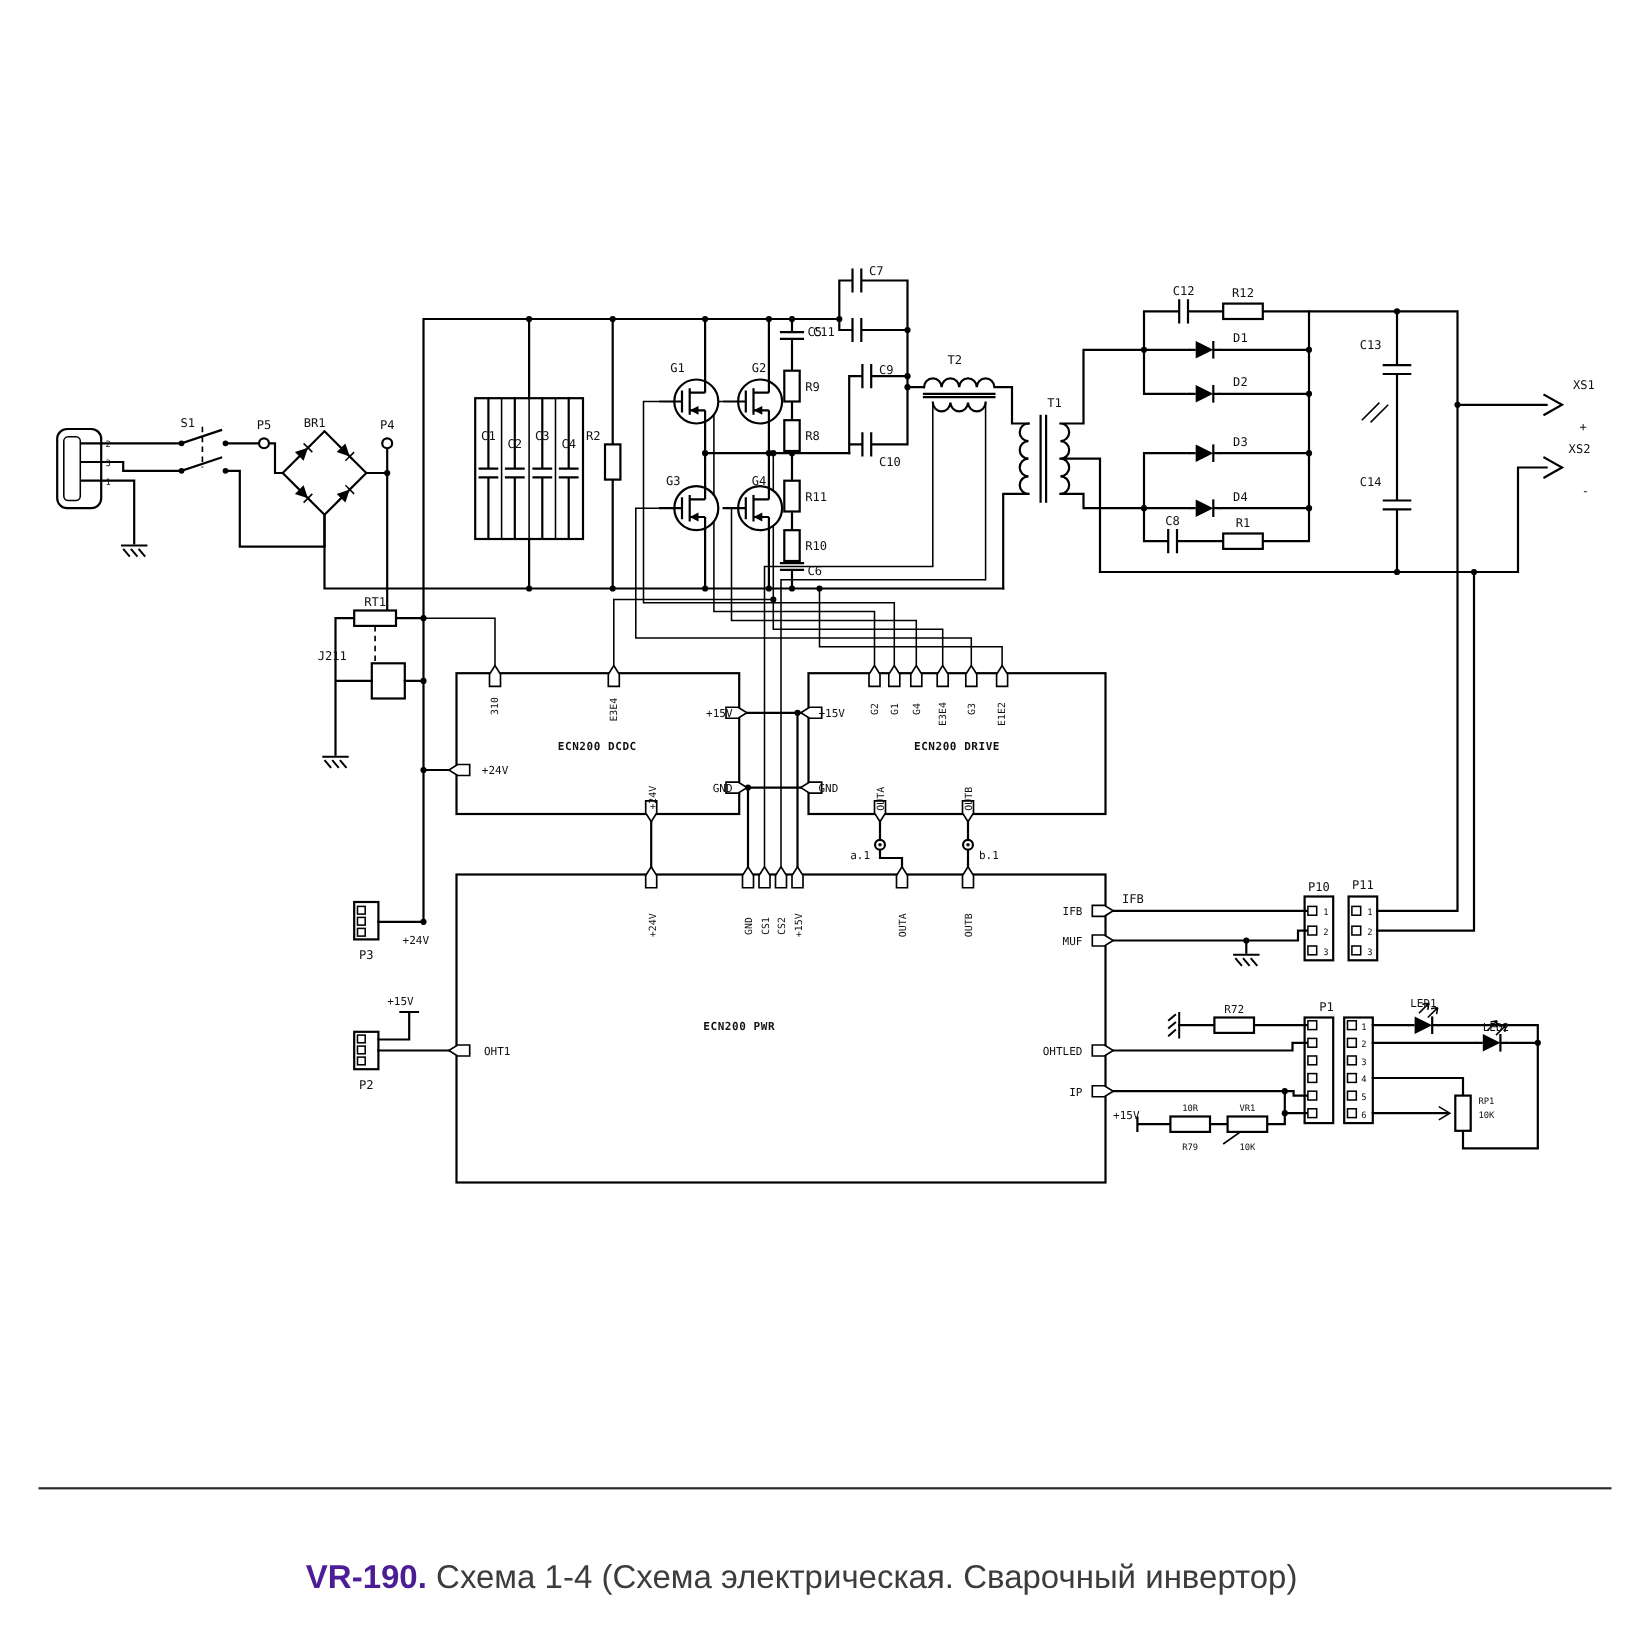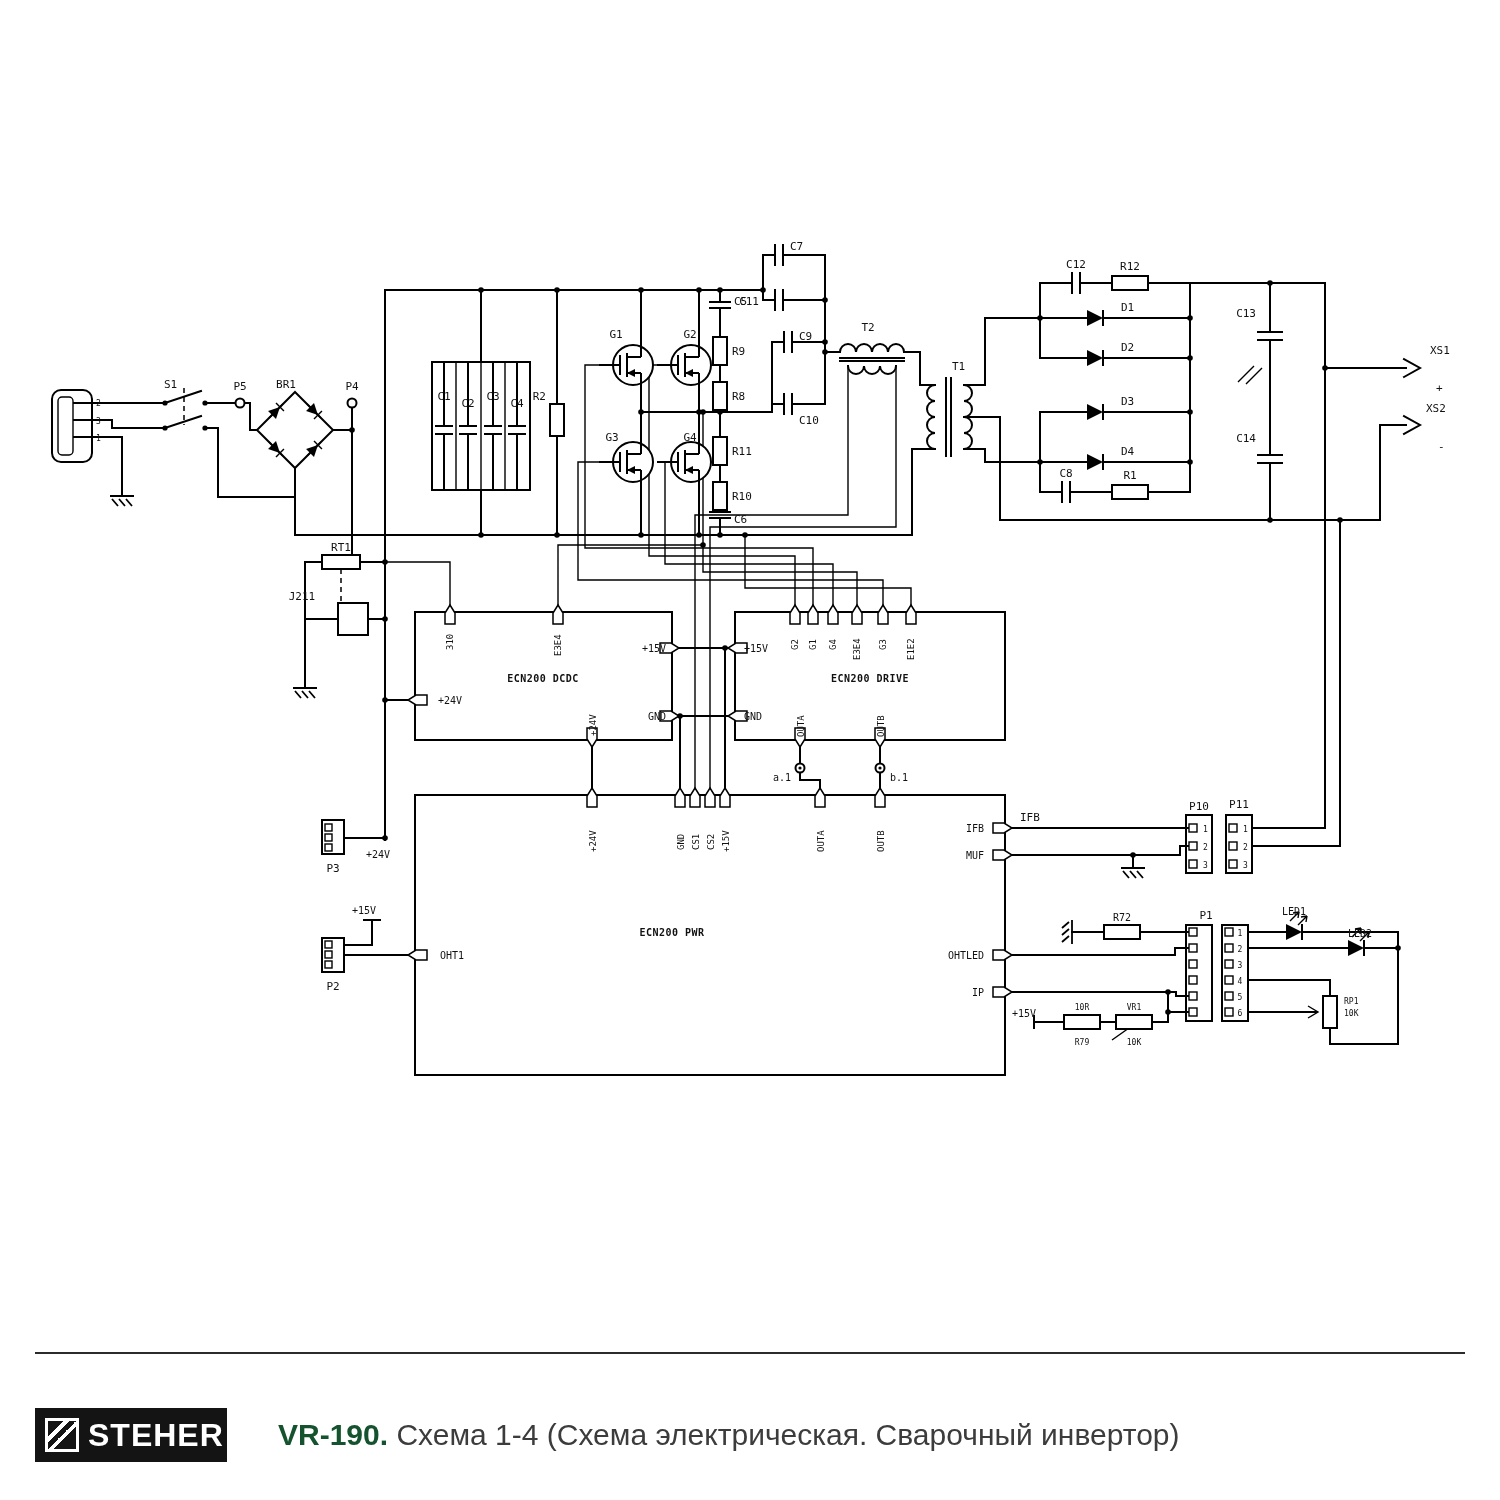--- a/index.html
+++ b/index.html
@@ -20,21 +20,21 @@
   .dash{stroke:#000;stroke-width:1.5;stroke-dasharray:5 4;fill:none}
   .dot{fill:#000}
   .sq{stroke:#000;stroke-width:1.4;fill:#fff}
   .footer-line{position:absolute;left:35px;top:1352px;width:1430px;height:2px;background:#2b2b2b}
   .logo{position:absolute;left:35px;top:1408px;width:192px;height:54px;background:#141414;color:#fff;
         display:flex;align-items:center;gap:9px;padding:0 10px;box-sizing:border-box}
   .logo-icon{width:34px;height:34px;border:3px solid #fff;box-sizing:border-box;flex:0 0 auto;
         background:linear-gradient(135deg,transparent 28%,#fff 28% 38%,transparent 38% 50%,#fff 50% 60%,transparent 60%)}
   .logo-text{font-weight:bold;font-size:32px;letter-spacing:1px;font-family:"Liberation Sans",sans-serif}
   .title{position:absolute;left:278px;top:1418px;font-size:30px;color:#3c3c3c;font-family:"Liberation Sans",sans-serif;white-space:nowrap}
-  .title .model{font-weight:bold;color:#14532d}
+  .title .model{font-weight:bold;color:#4c1d95}
 </style>
 </head>
 <body>
 
 <div id="page">
 
 <svg width="1500" height="1500" viewBox="0 0 1500 1500">
   <defs>
     <g id="gnd">
       <path d="M-12,0 H12 M-10,3 L-4,10 M-3,3 L3,10 M4,3 L10,10" stroke="#000" stroke-width="1.8" fill="none"></path>
@@ -402,22 +402,18 @@
     <text class="xs mid" x="1240" y="936">1</text>
     <text class="xs mid" x="1240" y="952">2</text>
     <text class="xs mid" x="1240" y="968">3</text>
     <text class="xs mid" x="1240" y="984">4</text>
     <text class="xs mid" x="1240" y="1000">5</text>
     <text class="xs mid" x="1240" y="1016">6</text>
   </g>
 </svg>
 
 <div class="footer-line"></div>
-<div class="logo">
-  <span class="logo-icon"></span>
-  <span class="logo-text">STEHER</span>
-</div>
 <div class="title">
   <span class="model">VR-190.</span>
   <span>Схема 1-4 (Схема электрическая. Сварочный инвертор)</span>
 </div>
 
 </div>
 
 </body></html>

